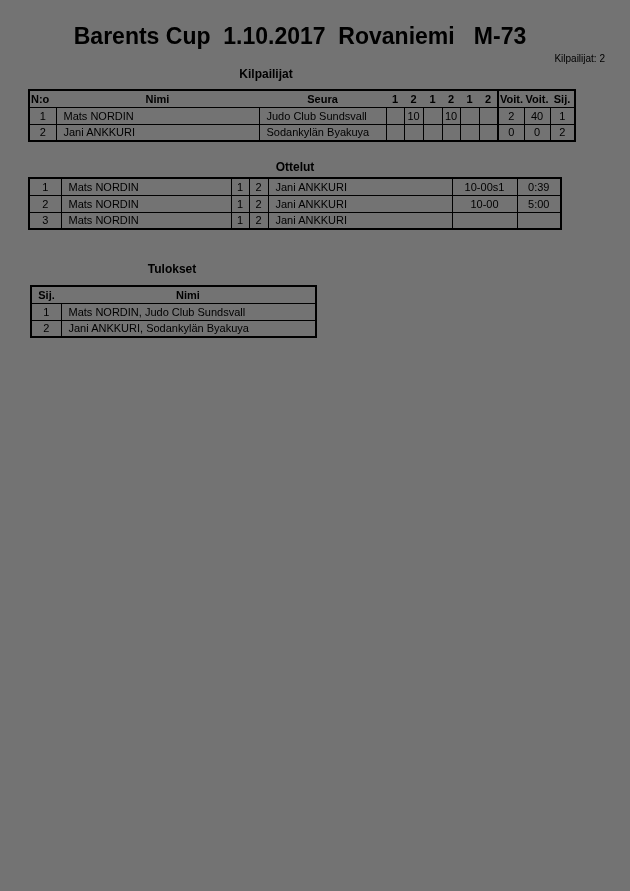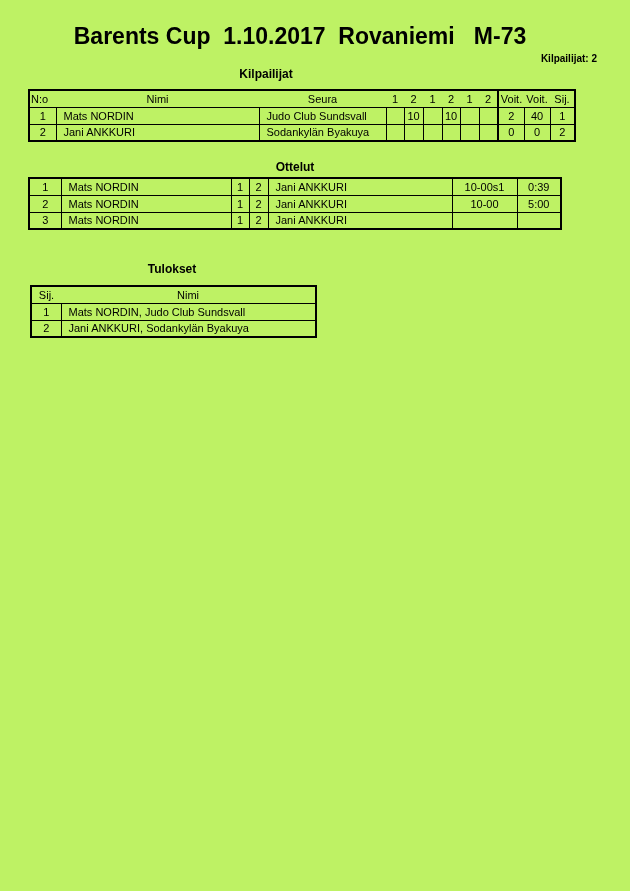--- a/index.html
+++ b/index.html
@@ -1,42 +1,42 @@
 <!DOCTYPE html>
 <html><head>
 <meta charset="utf-8">
 <style>
   * { box-sizing: border-box; }
   html, body { margin: 0; padding: 0; background: #e8e8e8; }
   .page {
     position: relative;
     width: 630px;
     height: 891px;
-    background: #bef264;
+    background: #737373;
     color: #000000;
     font-family: "Liberation Sans", "DejaVu Sans", sans-serif;
     overflow: hidden;
     margin: 0 auto;
   }
   .title {
     position: absolute;
     top: 23px;
     left: 0;
     width: 600px;
     text-align: center;
     font-size: 23px;
     font-weight: bold;
     white-space: pre;
   }
   .count {
     position: absolute;
     top: 53px;
-    right: 33px;
+    right: 25px;
     font-size: 10px;
-    font-weight: bold;
+    font-weight: normal;
   }
   .heading {
     position: absolute;
     transform: translateX(-50%);
     font-size: 12px;
     font-weight: bold;
     white-space: nowrap;
   }
   #h-kilpailijat { left: 266px; top: 67px; }
   #h-ottelut    { left: 295px; top: 160px; }
@@ -44,21 +44,21 @@
 
   table.sheet {
     position: absolute;
     border-collapse: collapse;
     table-layout: fixed;
     font-size: 11px;
     border: 2px solid #000;
   }
   table.sheet tr { height: 17px; }
   .sheet th {
-    font-weight: normal;
+    font-weight: bold;
     border: 0;
     border-bottom: 1px solid #000;
     padding: 0;
     overflow: hidden;
     white-space: nowrap;
     text-align: center;
     vertical-align: middle;
     margin-top: 12px;
   }
   .sheet td {

